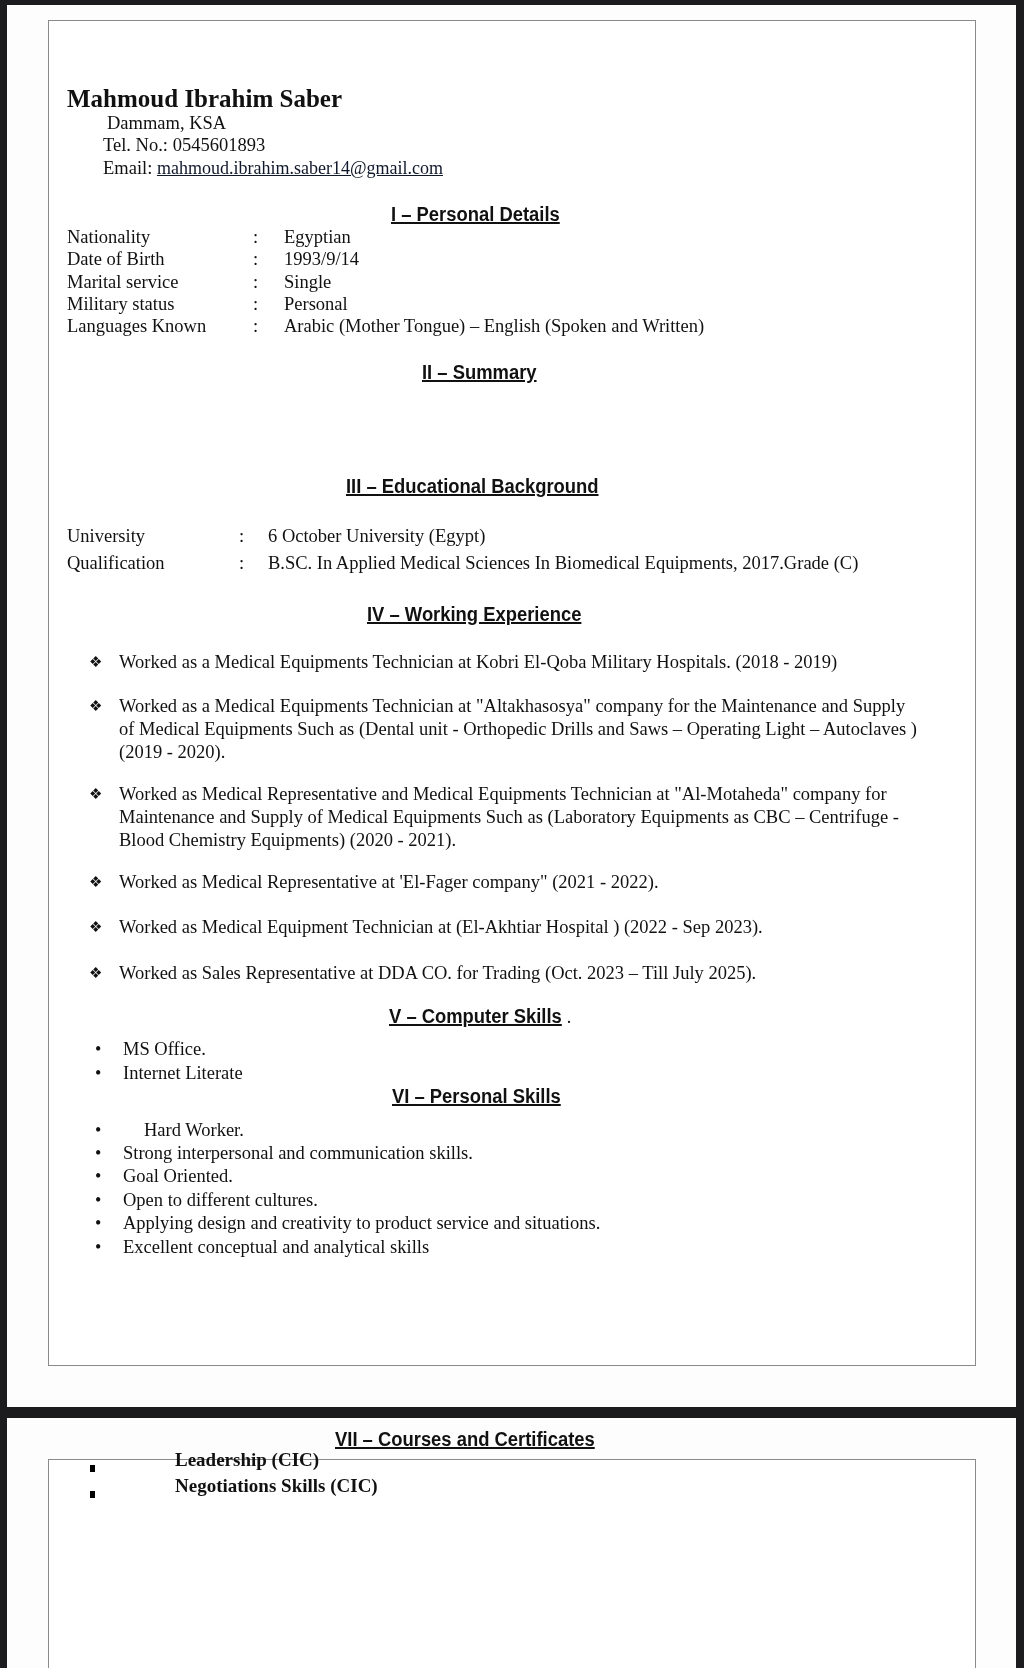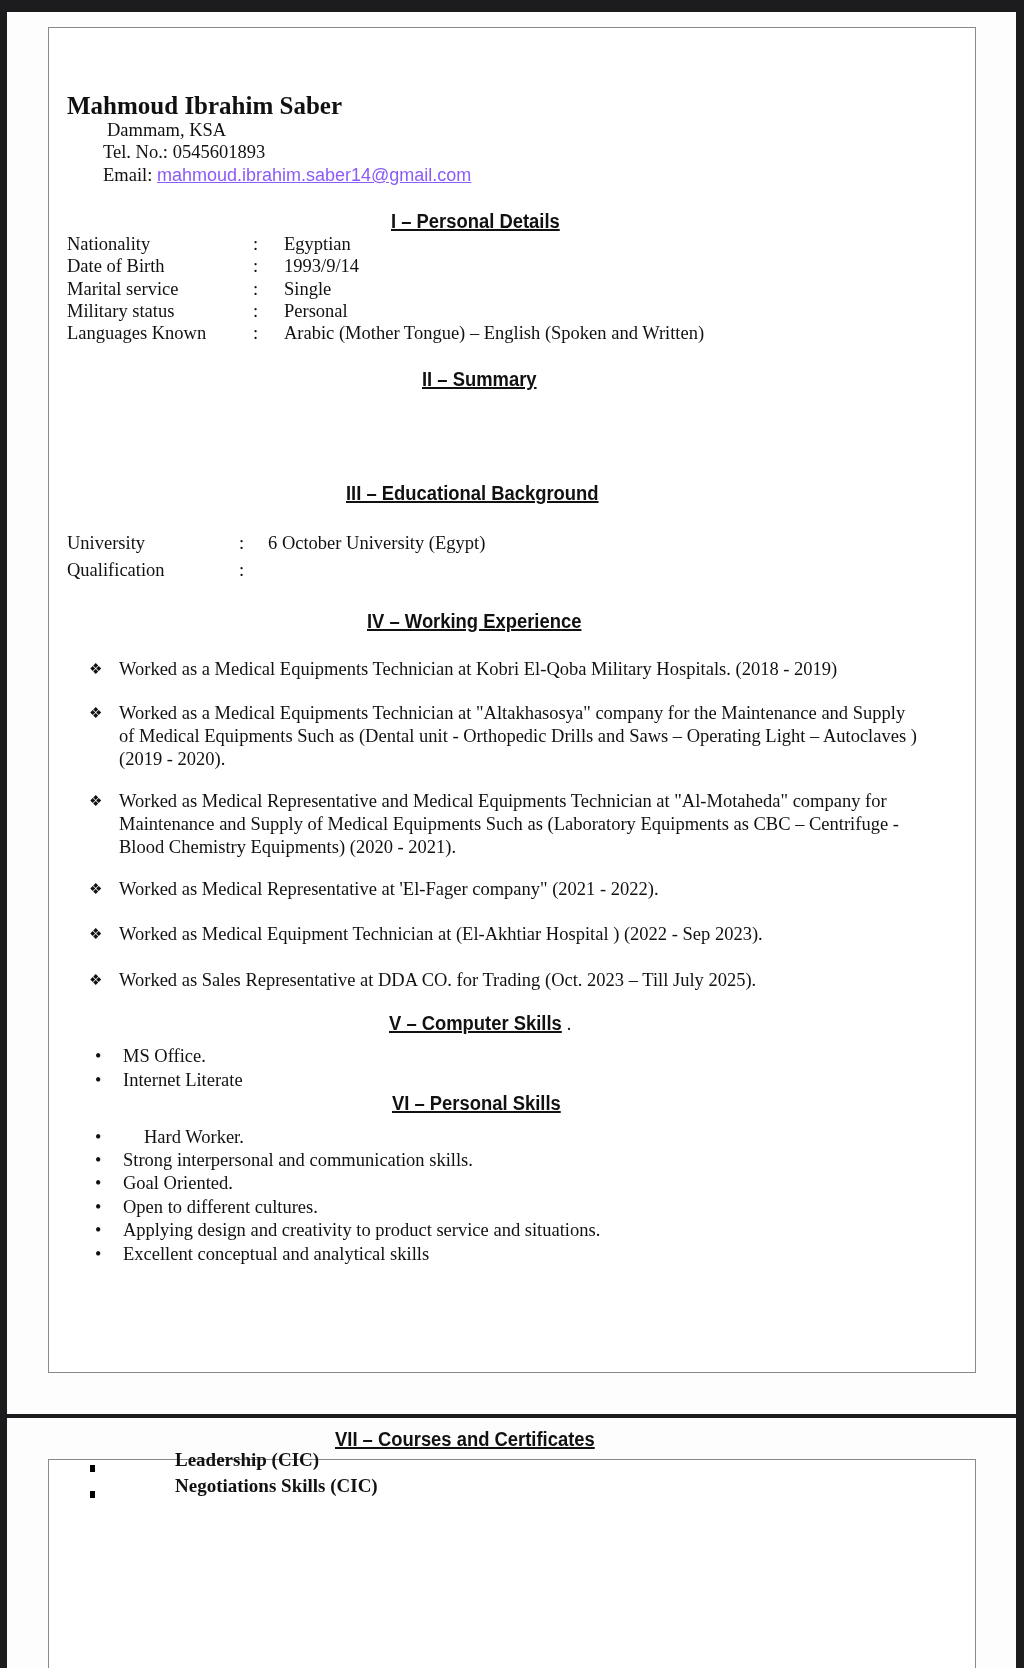--- a/index.html
+++ b/index.html
@@ -1,27 +1,27 @@
 <!DOCTYPE html>
 <html><head>
 <meta charset="utf-8">
 <style>
   html, body { margin:0; padding:0; }
   body { width:1024px; height:1668px; background:#1c1c1e; position:relative; overflow:hidden;
          font-family:"Liberation Serif", serif; color:#111; }
   .page { position:absolute; left:7px; width:1009px; background:#fdfdfd; }
-  #page1 { top:12px; height:1402px; }
+  #page1 { top:5px; height:1402px; }
   #page2 { top:1418px; height:250px; }
   .frame { position:absolute; border:1.5px solid #8a8a8a; background:#fff; }
   #frame1 { left:41px; top:15px; width:926px; height:1344px; }
   #frame2 { left:41px; top:41px; width:926px; height:260px; }
   .abs { position:absolute; white-space:nowrap; }
   .name { left:18px; top:64px; font-size:25px; font-weight:bold; }
   .contact { left:18px; font-size:18.5px;margin-left:36px; }
-  .email-link { color:#8b5cf6; text-decoration:underline; font-family:Liberation Sans, sans-serif; font-size:18px; }
+  .email-link { color:#0f172a; text-decoration:underline; font-family:Liberation Serif, serif; font-size:18px; }
   .heading { font-family:"Liberation Sans", sans-serif; font-weight:bold; font-size:20px; text-decoration:underline;
              transform:scaleX(0.92); transform-origin:left top; }
   .row { font-size:18.5px; }
   .lbl { left:18px; }
   .para { left:18px; font-size:18.5px; line-height:23px; white-space:normal; width:870px; }
   .exp { left:40px; font-size:18.5px; line-height:23px; white-space:normal; width:830px; }
   .exp .bul { position:absolute; left:0; top:0; font-size:15px; }
   .exp .txt { display:block; margin-left:30px; }
   .li { font-size:18.5px; }
   .dot { font-size:18px; }
@@ -57,20 +57,21 @@
     <div class="abs row" style="left:235px;top:295px;">Arabic (Mother Tongue) – English (Spoken and Written)</div>
 
     <div class="abs heading" style="left:373px;top:340px;">II – Summary</div>
 
     <div class="abs heading" style="left:297px;top:454px;">III – Educational Background</div>
     <div class="abs row lbl" style="top:505px;">University</div>
     <div class="abs row" style="left:190px;top:505px;">:</div>
     <div class="abs row" style="left:219px;top:505px;">6 October University (Egypt)</div>
     <div class="abs row lbl" style="top:532px;">Qualification</div>
     <div class="abs row" style="left:190px;top:532px;">:</div>
+    <div class="abs row" style="left:219px;top:532px;">B.SC. In Applied Medical Sciences In Biomedical Equipments, 2017.Grade (C)</div>
 
     <div class="abs heading" style="left:318px;top:582px;">IV – Working Experience</div>
     <div class="abs exp" style="top:630px;">
         <span class="bul">❖</span>
         <span class="txt">Worked as a Medical Equipments Technician at Kobri El-Qoba Military Hospitals. (2018 - 2019)</span>
       </div>
     <div class="abs exp" style="top:674px;">
         <span class="bul">❖</span>
         <span class="txt">Worked as a Medical Equipments Technician at "Altakhasosya" company for the Maintenance and Supply of Medical Equipments Such as (Dental unit - Orthopedic Drills and Saws – Operating Light – Autoclaves ) (2019 - 2020).</span>
       </div>

